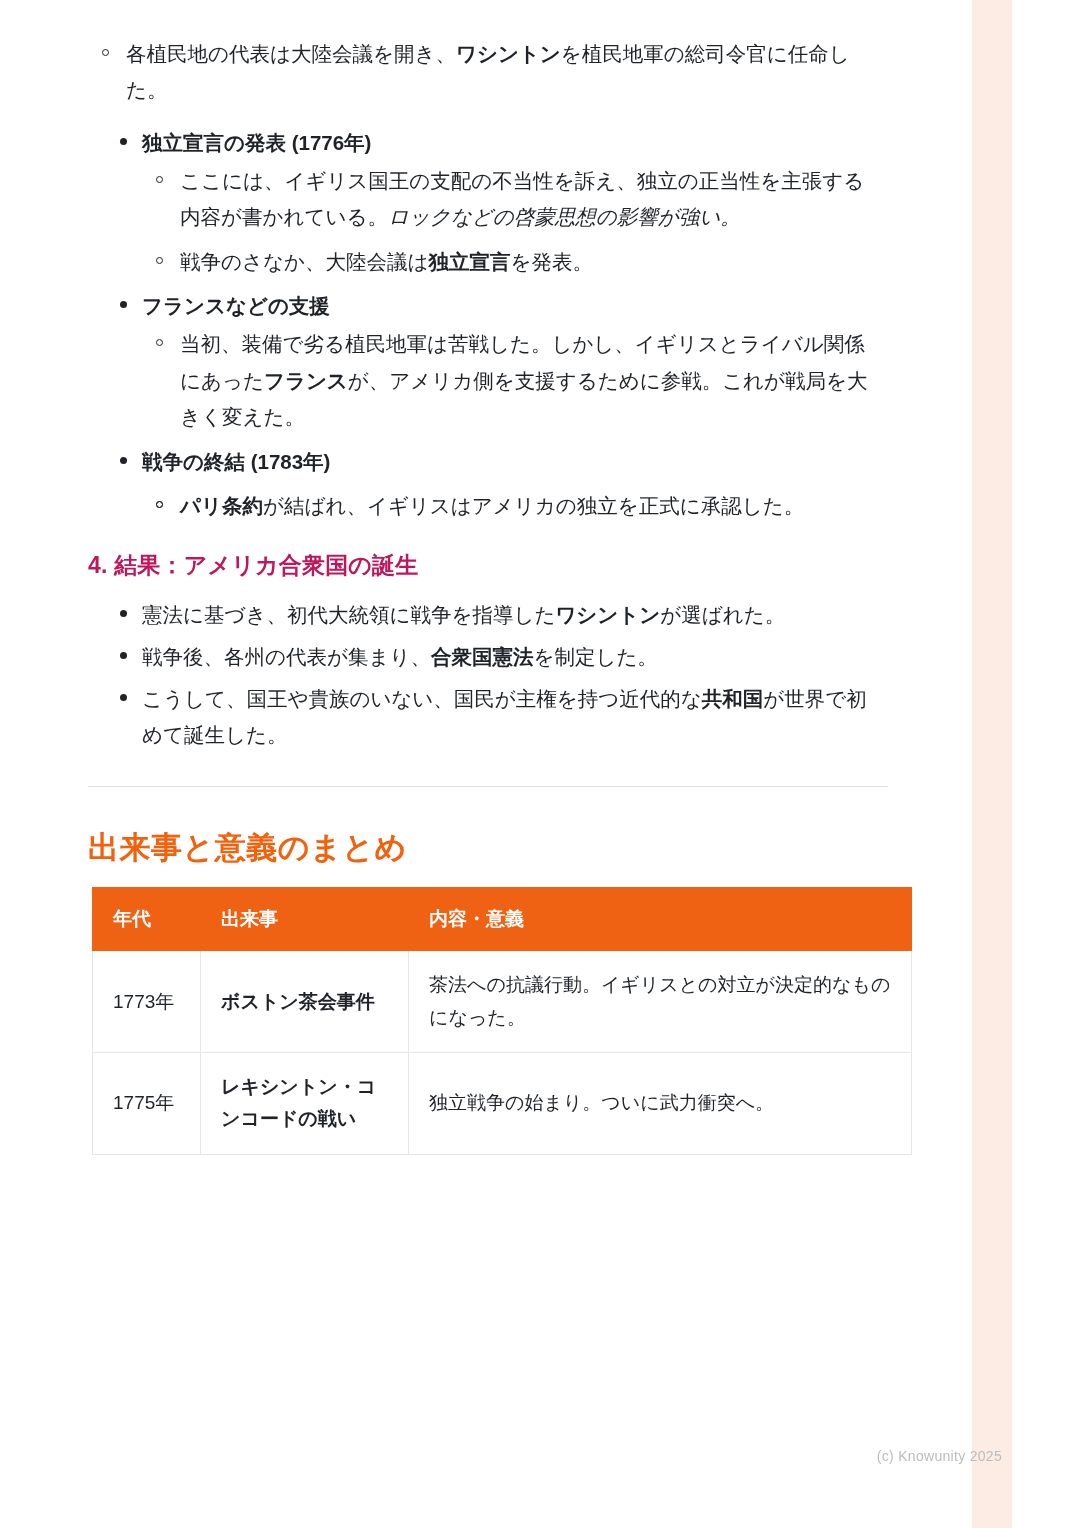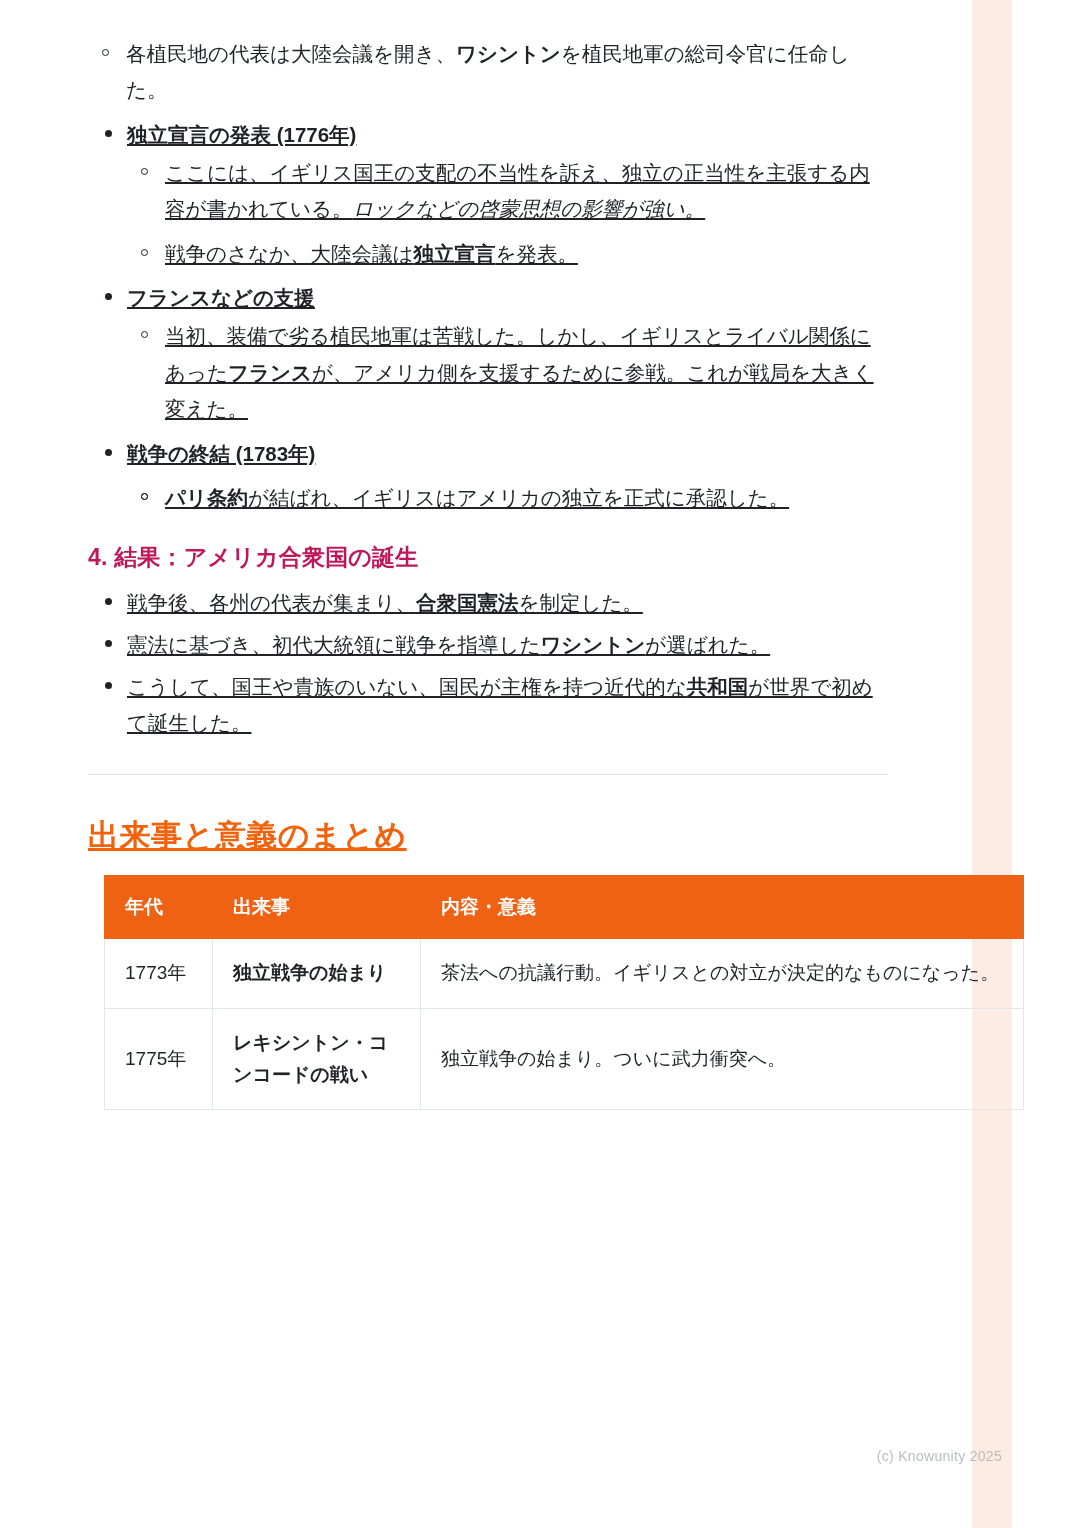--- a/index.html
+++ b/index.html
@@ -39,23 +39,22 @@
     position: absolute;
     top: 0;
     left: 0;
     width: 972px;
     height: 1528px;
     padding: 34px 84px 0 88px;
   }
 
   ul.level1 {
     list-style: none;
-    margin: 1px;
+    margin: 16px;
     padding: 0;
-    text-decoration: underline;
   }
   ul.level1 > li {
     position: relative;
     padding-left: 38px;
     margin-bottom: 6px;
     font-size: 20.5px;
     line-height: 1.75;
   }
   ul.level1 > li > .bullet {
     position: absolute;
@@ -98,37 +97,36 @@
     font-weight: bold;
     margin: 26px 0 12px 0;
     letter-spacing: 0.2px;
   }
   h1.big-head {
     color: #f2610c;
     font-size: 31px;
     font-weight: bold;
     margin: 40px 0 18px 0;
     letter-spacing: 0.5px;
-    text-decoration: underline;
   }
   hr.divider {
     border: none;
     border-top: 1px solid #dcdfe3;
     margin: 34px 0 0 0;
   }
   p.lead {
     font-size: 20.5px;
     line-height: 1.7;
     margin: 0 0 28px 0;
   }
 
   table.summary {
     border-collapse: collapse;
-    width: 920px;
-    margin-left: 16px;
+    width: 820px;
+    margin-left: 4px;
     table-layout: fixed;
   }
   table.summary th {
     background: #ef6113;
     color: #ffffff;
     font-size: 19px;
     font-weight: bold;
     text-align: left;
     padding: 18px 20px;
     border: 1px solid #ef6113;
@@ -224,27 +222,27 @@
     </li>
 
   </ul>
 
   <h2 class="section-head">4. 結果：アメリカ合衆国の誕生</h2>
 
   <ul class="level1">
     <li>
       <span class="bullet"></span>
       <span>
+        <span>憲法に基づき、初代大統領に戦争を指導した</span><b>ワシントン</b><span>が選ばれた。</span>
+      </span>
+    </li>
+    <li>
+      <span class="bullet"></span>
+      <span>
         <span>戦争後、各州の代表が集まり、</span><b>合衆国憲法</b><span>を制定した。</span>
-      </span>
-    </li>
-    <li>
-      <span class="bullet"></span>
-      <span>
-        <span>憲法に基づき、初代大統領に戦争を指導した</span><b>ワシントン</b><span>が選ばれた。</span>
       </span>
     </li>
     <li>
       <span class="bullet"></span>
       <span>
         <span>こうして、国王や貴族のいない、国民が主権を持つ近代的な</span><b>共和国</b><span>が世界で初めて誕生した。</span>
       </span>
     </li>
   </ul>
 
@@ -261,21 +259,21 @@
     <thead>
       <tr>
         <th>年代</th>
         <th>出来事</th>
         <th>内容・意義</th>
       </tr>
     </thead>
     <tbody>
       <tr>
         <td>1773年</td>
-        <td class="cell-bold">独立戦争の始まり</td>
+        <td class="cell-bold">ボストン茶会事件</td>
         <td>茶法への抗議行動。イギリスとの対立が決定的なものになった。</td>
       </tr>
       <tr>
         <td>1775年</td>
         <td class="cell-bold">レキシントン・コンコードの戦い</td>
         <td>独立戦争の始まり。ついに武力衝突へ。</td>
       </tr>
     </tbody>
   </table>
 

